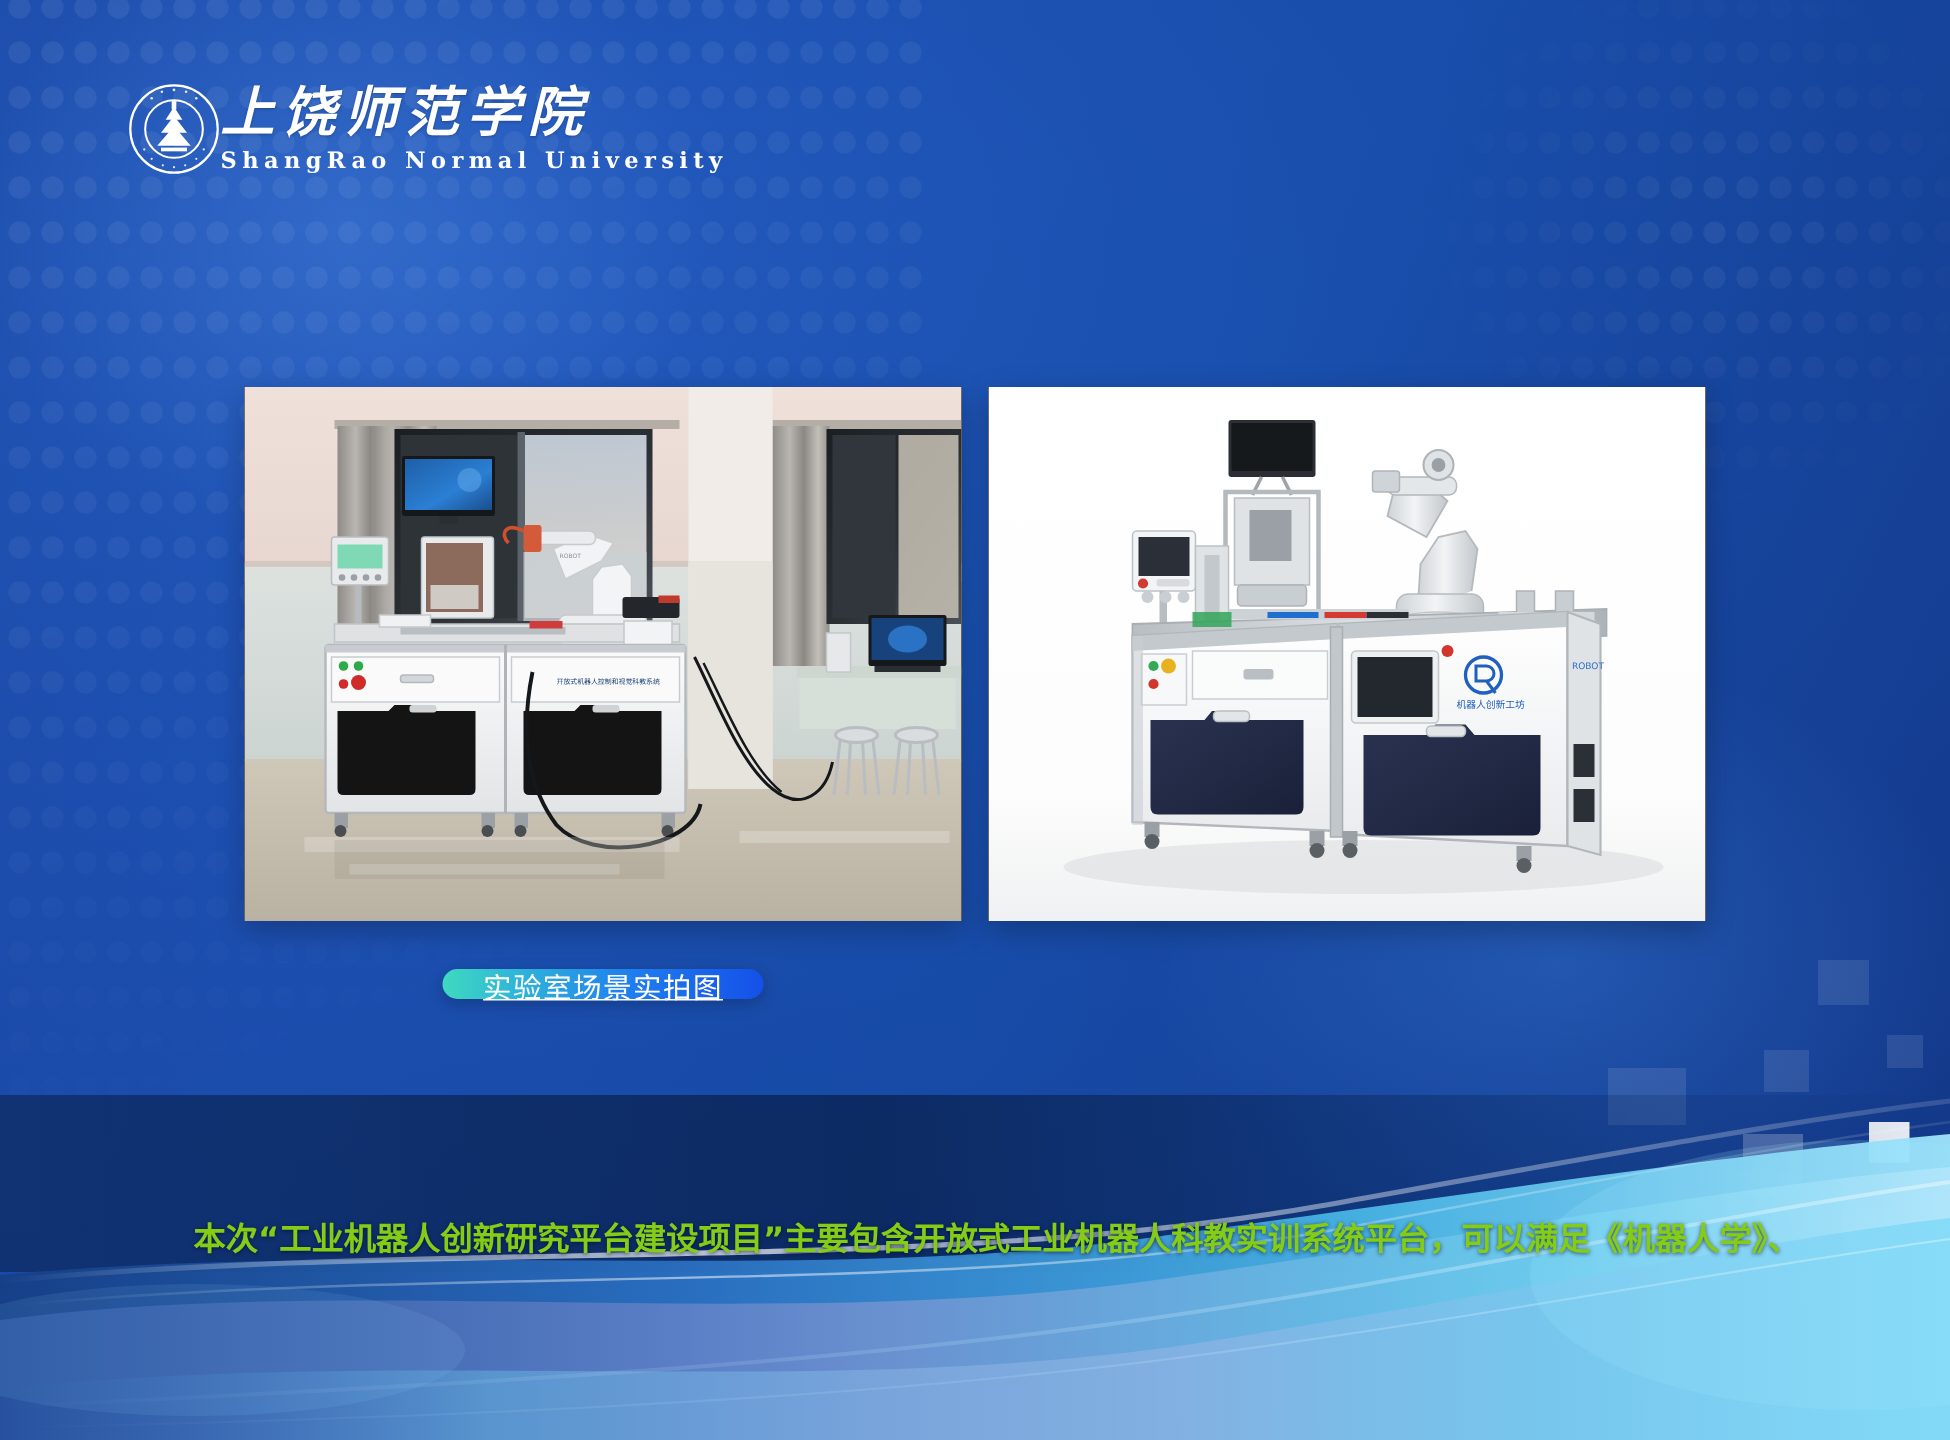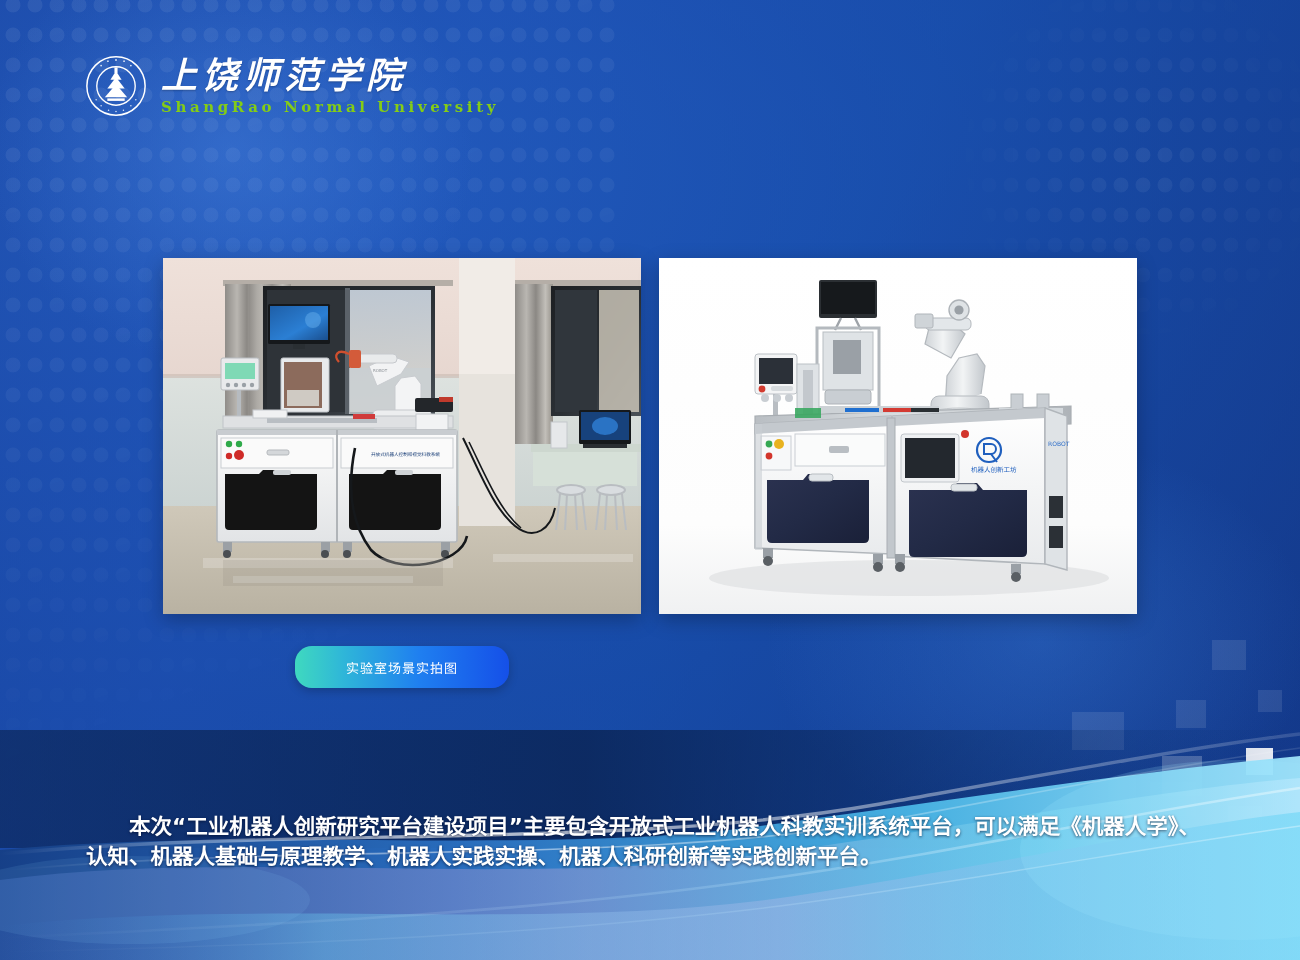--- a/index.html
+++ b/index.html
@@ -55,59 +55,60 @@
 
   
   .wave-band{position:absolute;left:0;right:0;bottom:0;height:230px;overflow:hidden;}
   .wave-band svg{position:absolute;left:0;bottom:0;width:1300px;height:230px;}
   .band-dark{
     position:absolute;left:0;right:0;top:0;height:118px;
     background:linear-gradient(90deg, rgba(8,30,70,.55) 0%, rgba(9,32,76,.75) 45%, rgba(10,40,92,.35) 78%, rgba(12,56,120,0) 100%);
   }
 
   
-  .logo{position:absolute;left:85px;top:55px;display:flex;align-items:center;gap:14px;}
+  .logo{position:absolute;left:85px;top:55px;display:flex;align-items:center;}
   .logo-emblem{width:62px;height:62px;flex:0 0 62px;}
   .logo-text{display:flex;flex-direction:column;justify-content:center;}
   .logo-cn{
     font-family:"DejaVu Serif","Liberation Serif",serif;
     font-size:36px;color:#fff;letter-spacing:5px;line-height:1.08;
     font-weight:700;font-style:italic;
     text-shadow:0 1px 2px rgba(0,0,0,.25);
     white-space:nowrap;
   }
   .logo-en{
     font-family:"DejaVu Serif","Liberation Serif",serif;
-    font-size:15px;color:#84cc16;letter-spacing:3.6px;font-weight:700;
+    font-size:15px;color:#ffffff;letter-spacing:3.6px;font-weight:700;
     margin-top:4px;white-space:nowrap;
   }
 
   
   .cards{position:absolute;left:163px;top:258px;display:flex;gap:18px;}
   .card{width:478px;height:356px;position:relative;overflow:hidden;background:#a16207;
         box-shadow:0 6px 18px rgba(0,0,0,.25);}
   .card .photo{position:absolute;inset:0;}
 
   
   .pills{position:absolute;left:0;right:0;top:646px;height:34px;}
   .pill{
-    position:absolute;height:42px;border-radius:17px;
+    position:absolute;height:20px;border-radius:17px;
     display:flex;align-items:center;justify-content:center;
-    color:#fff;font-size:13px;letter-spacing:1px;white-space:nowrap;
+    color:#fff;font-size:19px;letter-spacing:1px;white-space:nowrap;
     background:linear-gradient(90deg,#3fd9bf 0%,#2fb7d8 22%,#1f7ff0 58%,#1550e8 100%);
     box-shadow:0 3px 10px rgba(0,0,0,.22);
     font-weight:500;
+    text-decoration:underline;
   }
   #pill-1{left:295px;width:214px;}
   #pill-2{left:716px;width:368px;}
 
   
   .para{
     position:absolute;left:86px;top:812px;width:1126px;
-    color:#ffffff;font-size:21.5px;line-height:30px;font-weight:700;
+    color:#84cc16;font-size:21.5px;line-height:30px;font-weight:700;
     text-align:justify;text-justify:inter-character;
     text-shadow:0 1px 3px rgba(0,10,40,.65);
   }
   .para .ln{display:block;white-space:nowrap;}
   .para .ln.l1{text-indent:2em;}
   .para .ln.l3{}
 </style>
 </head>
 <body>
 
@@ -494,16 +495,15 @@
       <path d="M1300 58 C1120 84 960 122 760 150 C520 184 240 196 0 208" fill="none" stroke="url(#streak2)" stroke-width="2.6" opacity=".55"></path>
       <path d="M1300 96 C1140 118 980 150 780 176 C540 206 260 216 0 222" fill="none" stroke="url(#streak2)" stroke-width="1.4" opacity=".45"></path>
 
       <ellipse cx="1240" cy="120" rx="220" ry="90" fill="#9fe8ff" opacity=".18"></ellipse>
       <ellipse cx="130" cy="170" rx="180" ry="44" fill="#8fd8ff" opacity=".10"></ellipse>
     </svg>
   </div>
 
   <div class="para">
     <span class="ln l1">本次“工业机器人创新研究平台建设项目”主要包含开放式工业机器人科教实训系统平台，可以满足《机器人学》、</span>
-    <span class="ln l3">认知、机器人基础与原理教学、机器人实践实操、机器人科研创新等实践创新平台。</span>
   </div>
 
 </div>
 
 </body></html>

